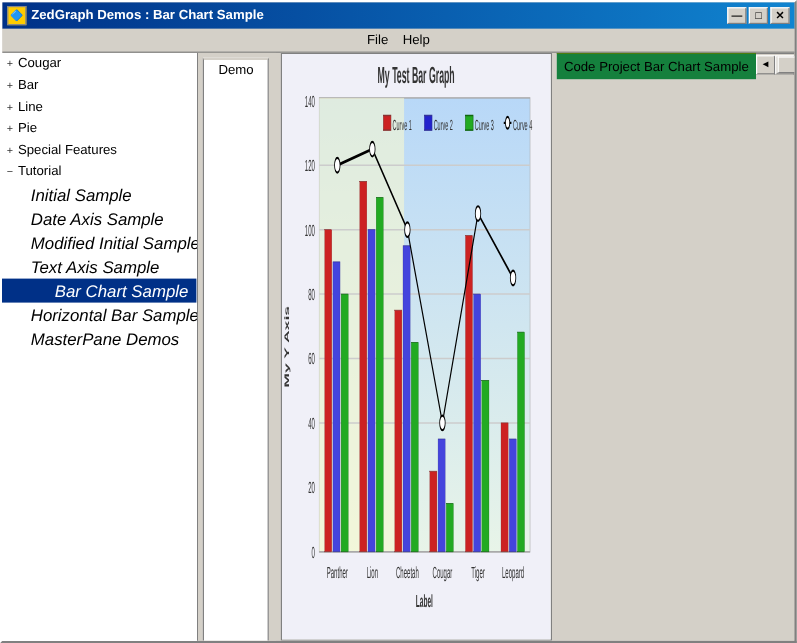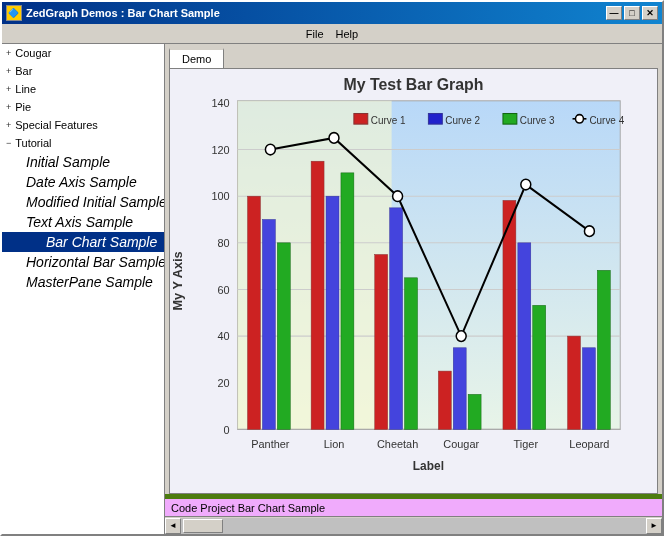--- a/index.html
+++ b/index.html
@@ -23,31 +23,31 @@
 
     
     .sidebar { width: 163px; background: white; border-right: 1px solid #808080; overflow-y: auto; flex-shrink: 0; }
     .tree-item { padding: 1px 0; cursor: pointer; white-space: nowrap; }
     .tree-item.selected { background: #003087; color: white; padding-left: 20px; }
     .tree-root { padding: 2px 4px; display: flex; align-items: center; gap: 2px; }
     .tree-child { padding: 1px 4px 1px 24px; display: flex; align-items: center; font-size: 14px; font-style: italic; }
     .expand-icon { font-size: 9px; margin-right: 2px; color: #333; }
 
     
-    .right-panel { flex: 1; display: flex; flex-direction: column; background: #d4d0c8; justify-content: space-between; }
+    .right-panel { flex: 1; display: flex; flex-direction: row; background: #d4d0c8; justify-content: space-between; }
 
     
     .tab-bar { display: flex; padding: 4px 4px 0 4px; background: #d4d0c8; flex-shrink: 0; }
     .tab { padding: 3px 12px; background: #d4d0c8; border: 1px solid #808080; border-bottom: none; margin-right: 2px; cursor: pointer; font-size: 11px; }
     .tab.active { background: white; border-top: 2px solid #d4d0c8; z-index: 1; }
 
     
     .chart-container { flex: 1; background: white; margin: 0 4px; border: 1px solid #808080; overflow: hidden; display: flex; flex-direction: column; }
     .chart-inner { flex: 1; position: relative; }
-    .status-bar { height: 22px; background: #f0abfc; border-top: 5px solid #4d7c0f; display: flex; align-items: center; padding: 0 6px; font-size: 11px; flex-shrink: 0; }
+    .status-bar { height: 22px; background: #15803d; border-top: 1px solid #4d7c0f; display: flex; align-items: center; padding: 0 6px; font-size: 11px; flex-shrink: 0; }
 
     
     .bottom-scroll { height: 18px; background: #d4d0c8; border-top: 1px solid #808080; display: flex; align-items: center; flex-shrink: 0; }
     .scroll-btn { width: 16px; height: 16px; background: #d4d0c8; border: 1px solid #ffffff; border-right-color: #808080; border-bottom-color: #808080; display: flex; align-items: center; justify-content: center; font-size: 8px; cursor: pointer; flex-shrink: 0; }
     .scroll-track { flex: 1; height: 16px; background: #c0c0c0; position: relative; }
     .scroll-thumb { width: 40px; height: 14px; background: #d4d0c8; border: 1px solid #ffffff; border-right-color: #808080; border-bottom-color: #808080; position: absolute; left: 2px; top: 1px; }
 
     
     .chart-svg { width: 100%; height: 100%; }
   </style>
@@ -130,21 +130,21 @@
       <div class="tree-item">
         <div class="tree-child">Text Axis Sample</div>
       </div>
       <div class="tree-item selected">
         <div class="tree-child">Bar Chart Sample</div>
       </div>
       <div class="tree-item">
         <div class="tree-child">Horizontal Bar Sample</div>
       </div>
       <div class="tree-item">
-        <div class="tree-child">MasterPane Sample</div>
+        <div class="tree-child">MasterPane Demos</div>
       </div>
     </div>
 
     <div class="right-panel">
 
       <div class="tab-bar">
         <div class="tab active">Demo</div>
       </div>
 
       <div class="chart-container">

